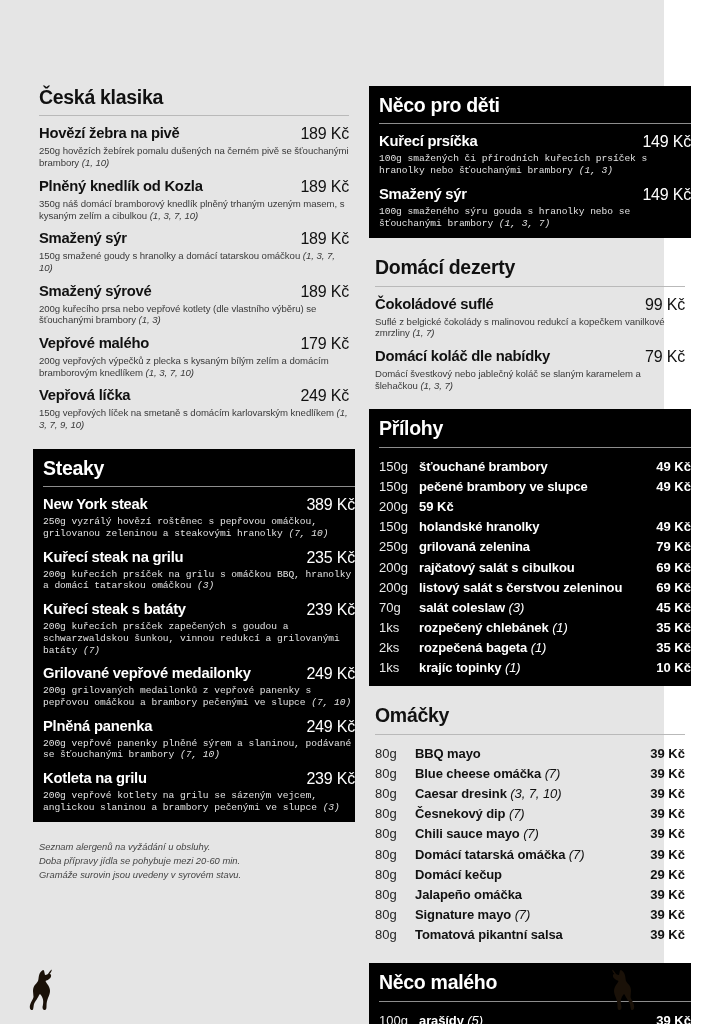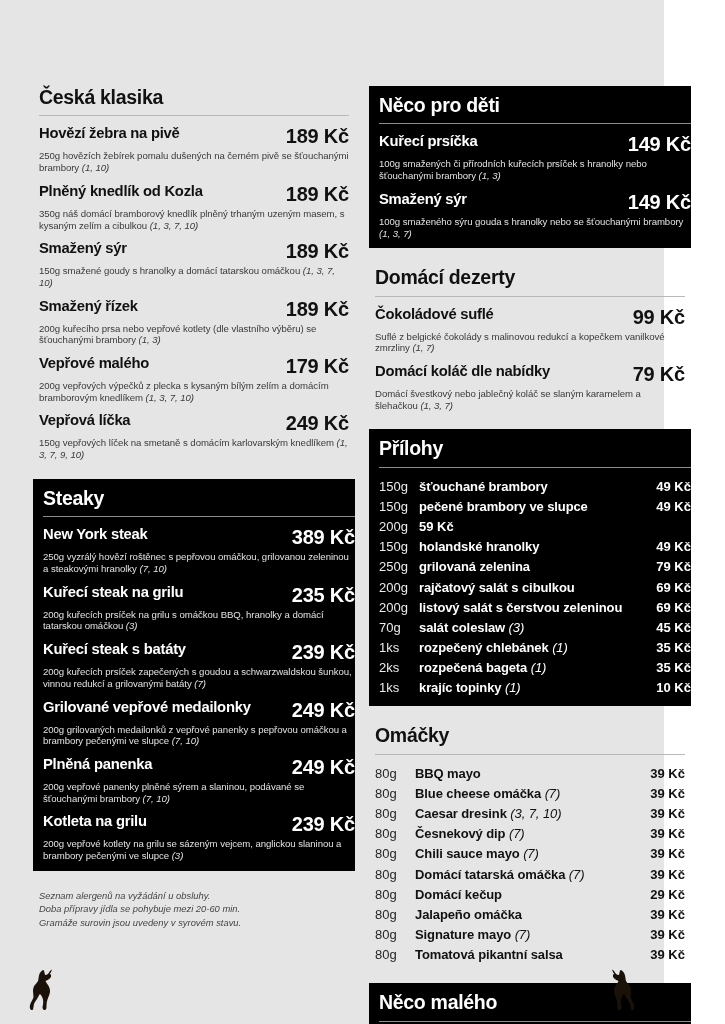--- a/index.html
+++ b/index.html
@@ -72,33 +72,33 @@
     align-items: flex-start;
     gap: 8px;
   }
   .dish-name {
     font-size: 14.8px;
     font-weight: bold;
     letter-spacing: -0.25px;
     line-height: 1.2;
   }
   .dish-price {
-    font-size: 20px;
-    font-weight: bold;
+    font-size: 16px;
+    font-weight: normal;
     white-space: nowrap;
     letter-spacing: -0.2px;
   }
   .dish-desc {
     font-size: 9.6px;
     line-height: 1.22;
     margin-top: 2px;
     color: #3a3a3a;
     letter-spacing: -0.05px;
   }
-  .section.boxed .dish-desc { color: #e2e2e2; }
+  .section.boxed .dish-desc { color: #e2e2e2; font-family: Liberation Mono, monospace; }
   .dish-desc .alg { font-style: italic; }
 
   
   .lrow {
     display: flex;
     align-items: flex-end;
     font-size: 13px;
     line-height: 1.55;
   }
   .lrow .wt {
@@ -165,21 +165,21 @@
           </div>
           <div class="dish">
             <div class="dish-head">
               <div class="dish-name">Smažený sýr</div>
               <div class="dish-price">189 Kč</div>
             </div>
             <div class="dish-desc">150g smažené goudy s hranolky a domácí tatarskou omáčkou <span class="alg">(1, 3, 7, 10)</span></div>
           </div>
           <div class="dish">
             <div class="dish-head">
-              <div class="dish-name">Smažený řízek</div>
+              <div class="dish-name">Smažený sýrové</div>
               <div class="dish-price">189 Kč</div>
             </div>
             <div class="dish-desc">200g kuřecího prsa nebo vepřové kotlety (dle vlastního výběru) se šťouchanými brambory <span class="alg">(1, 3)</span></div>
           </div>
           <div class="dish">
             <div class="dish-head">
               <div class="dish-name">Vepřové malého</div>
               <div class="dish-price">179 Kč</div>
             </div>
             <div class="dish-desc">200g vepřových výpečků z plecka s kysaným bílým zelím a domácím bramborovým knedlíkem <span class="alg">(1, 3, 7, 10)</span></div>

